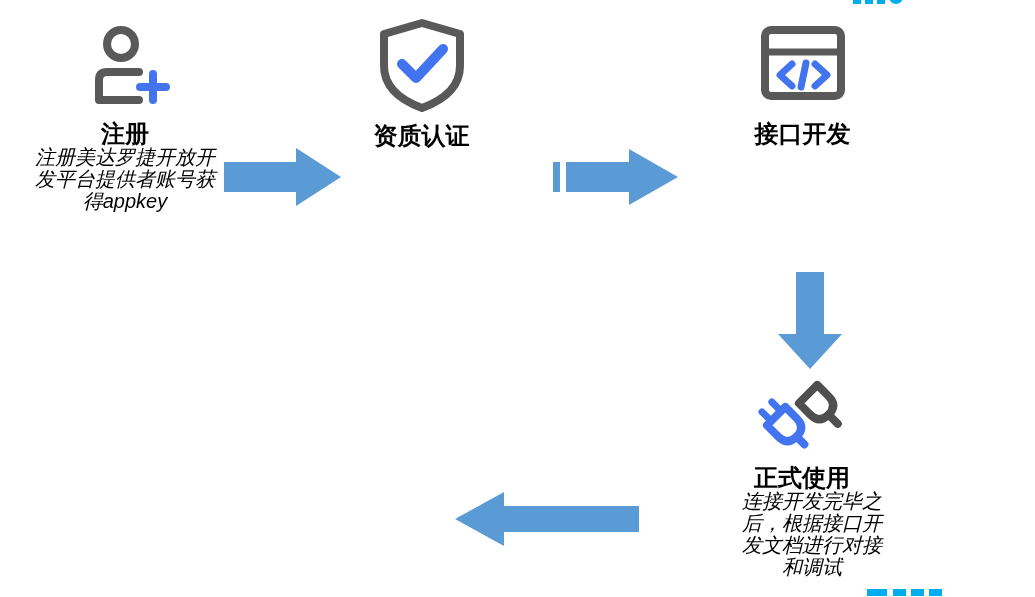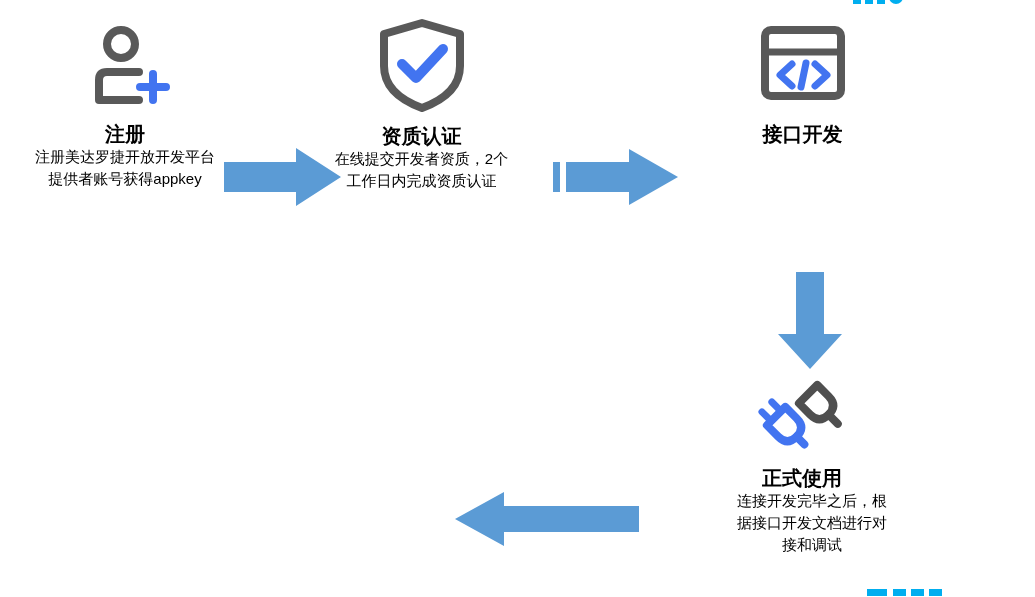--- a/index.html
+++ b/index.html
@@ -26,30 +26,31 @@
     position: relative;
     margin: 0 auto;
     display: block;
   }
   .step-text {
     text-align: center;
     color: #000000;
   }
   .step-title {
     font-weight: bold;
-    font-size: 20px;
+    font-size: 24px;
     line-height: 24px;
     color: #000000;
     white-space: nowrap;
     text-align: center;
   }
   .step-desc {
-    font-size: 15px;
+    font-size: 20px;
     line-height: 22px;
     color: #000000;
+    font-style: italic;
   }
 
   
   .corner-mark {
     position: absolute;
     overflow: hidden;
   }
   .cm-bar { position: absolute; background: #00AEEF; }
 
   
@@ -104,21 +105,20 @@
 
     <span class="step-icon" style="width:94px; height:98px;">
       <svg width="94" height="98" viewBox="0 0 94 98" xmlns="http://www.w3.org/2000/svg">
         <path d="M47 7 L85 18 L85 50 Q85 78 47 92 Q9 78 9 50 L9 18 Z" fill="none" stroke="#595959" stroke-width="8" stroke-linejoin="round"></path>
         <path d="M27 48 L41 62 L68 33" fill="none" stroke="#4274F0" stroke-width="10" stroke-linecap="round" stroke-linejoin="round"></path>
       </svg>
     </span>
 
     <div class="step-text" style="margin-top:10px;">
       <div class="step-title">资质认证</div>
-      <div class="step-desc" style="padding:0 4px;">在线提交开发者资质，2个工作日内完成资质认证</div>
     </div>
   </div>
 
   <div class="arrow" style="left:553px; top:148px;">
     <svg width="126" height="58" viewBox="0 0 126 58" xmlns="http://www.w3.org/2000/svg">
       <rect x="0" y="14" width="7" height="30" fill="#5B9BD5"></rect>
       <path d="M13 14 L76 14 L76 1 L125 29 L76 57 L76 44 L13 44 Z" fill="#5B9BD5"></path>
     </svg>
   </div>
 

